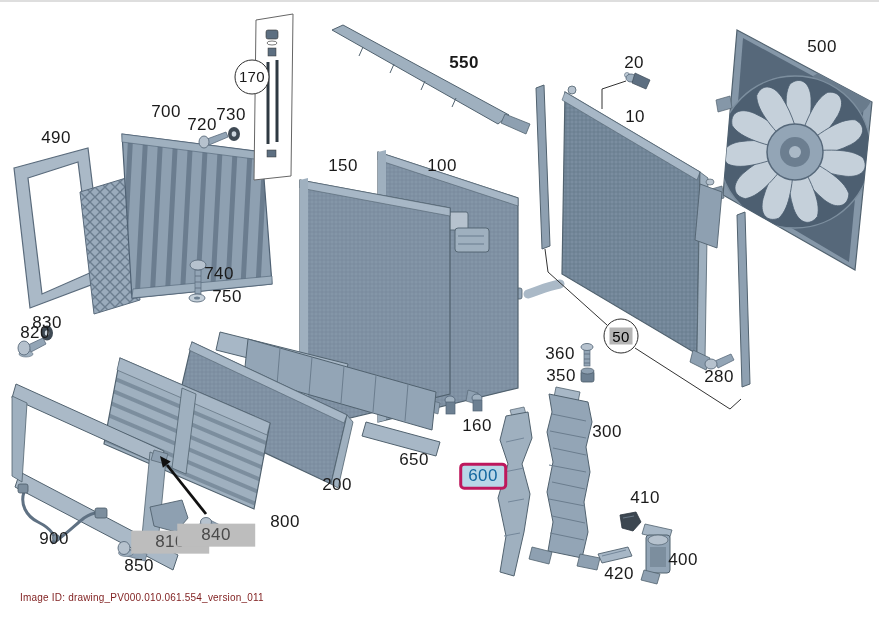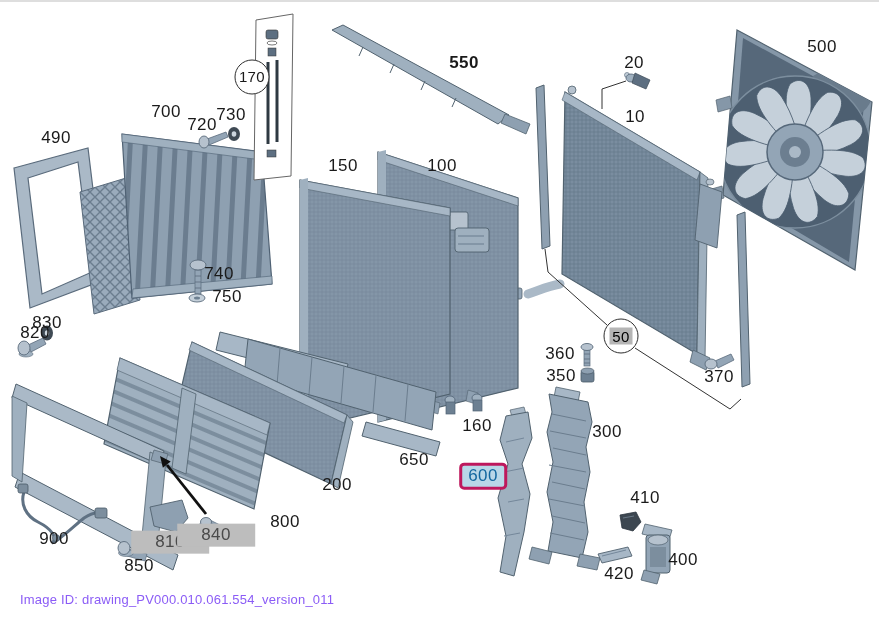--- a/index.html
+++ b/index.html
@@ -20,21 +20,21 @@
     background:#fff;display:flex;align-items:center;justify-content:center;
     font-size:15px;
   }
   .lbl-circled-gray .chip{background:#b5b5b5;color:#000000;padding:1px 3px;line-height:1.05;}
   .lbl-graybox{background:#bdbdbd;color:#4a4a4a;padding:2px 24px;}
   .lbl-highlight{
     background:#b9d7e8;color:#13679f;border:3px solid #be185d;border-radius:5px;
     padding:1px 6px;
   }
   #caption{
-    position:absolute;left:20px;top:590px;font-size:13px;color:#8b5cf6;
+    position:absolute;left:20px;top:590px;font-size:10px;color:#7f1d1d;
     letter-spacing:0.2px;
   }
 </style>
 </head>
 <body>
 
 <div id="stage">
 
   <svg id="drawing" width="879" height="618" viewBox="0 0 879 618">
     <defs>
@@ -324,21 +324,21 @@
       <div class="lbl lbl-plain" style="left: 634px; top: 61px;">20</div>
       <div class="lbl lbl-plain" style="left: 635px; top: 115px;">10</div>
       <div class="lbl lbl-plain" style="left: 822px; top: 45px;">500</div>
       <div class="lbl lbl-plain" style="left: 219px; top: 272px;">740</div>
       <div class="lbl lbl-plain" style="left: 227px; top: 295px;">750</div>
       <div class="lbl lbl-plain" style="left: 47px; top: 321px;">830</div>
       <div class="lbl lbl-plain" style="left: 23px; top: 331px; margin-left: 12px;">820</div>
       <div class="lbl lbl-circled-gray" style="left: 621px; top: 334px;">
         <span class="chip">50</span>
       </div>
-      <div class="lbl lbl-plain" style="left: 719px; top: 375px;">370</div>
+      <div class="lbl lbl-plain" style="left: 719px; top: 375px;">280</div>
       <div class="lbl lbl-plain" style="left: 560px; top: 352px;">360</div>
       <div class="lbl lbl-plain" style="left: 561px; top: 374px;">350</div>
       <div class="lbl lbl-plain" style="left: 477px; top: 424px;">160</div>
       <div class="lbl lbl-plain" style="left: 414px; top: 458px;">650</div>
       <div class="lbl lbl-plain" style="left: 337px; top: 483px;">200</div>
       <div class="lbl lbl-highlight" style="left: 483px; top: 474px;">600</div>
       <div class="lbl lbl-plain" style="left: 607px; top: 430px;">300</div>
       <div class="lbl lbl-plain" style="left: 645px; top: 496px;">410</div>
       <div class="lbl lbl-plain" style="left: 619px; top: 572px;">420</div>
       <div class="lbl lbl-plain" style="left: 683px; top: 558px;">400</div>

